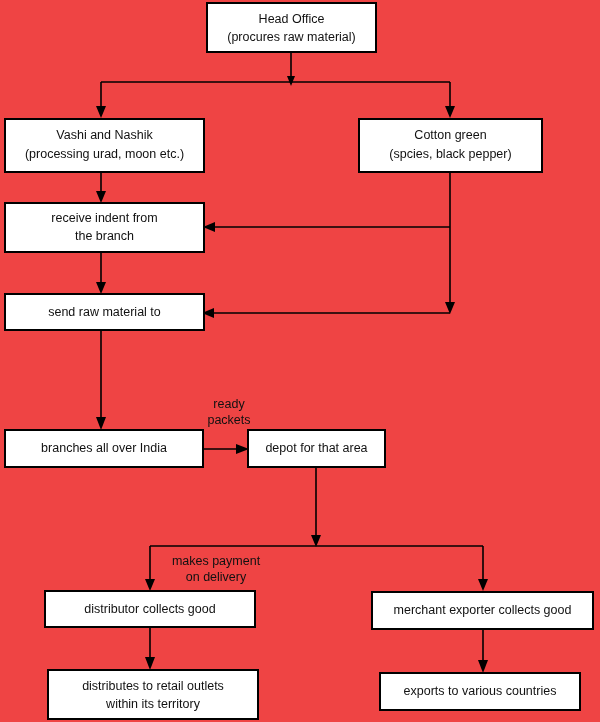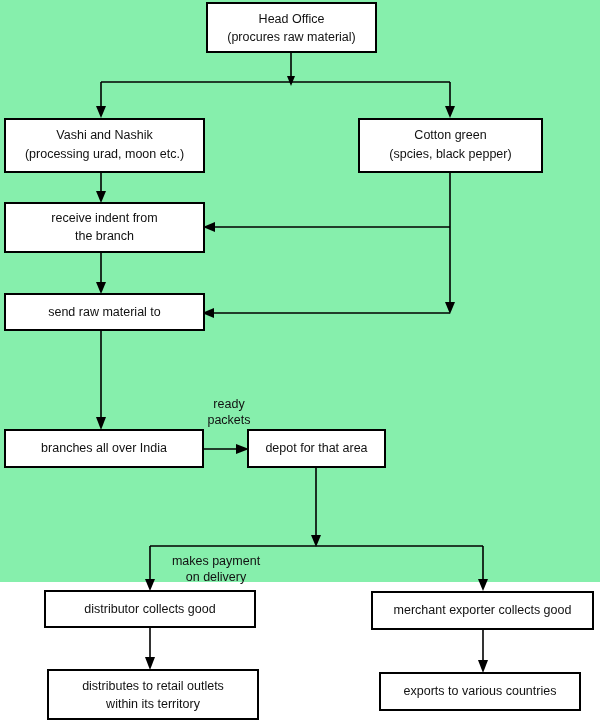--- a/index.html
+++ b/index.html
@@ -9,22 +9,22 @@
   }
   body {
     width: 600px;
     height: 722px;
     font-family: "Liberation Sans", sans-serif;
     overflow: hidden;
   }
   #flow-root {
     position: relative;
     width: 600px;
-    height: 582px;
-    background: #86efac;
+    height: 722px;
+    background: #ef4444;
   }
   svg#flow-svg {
     position: absolute;
     top: 0;
     left: 0;
     width: 600px;
     height: 722px;
     display: block;
   }
   .node-box {

